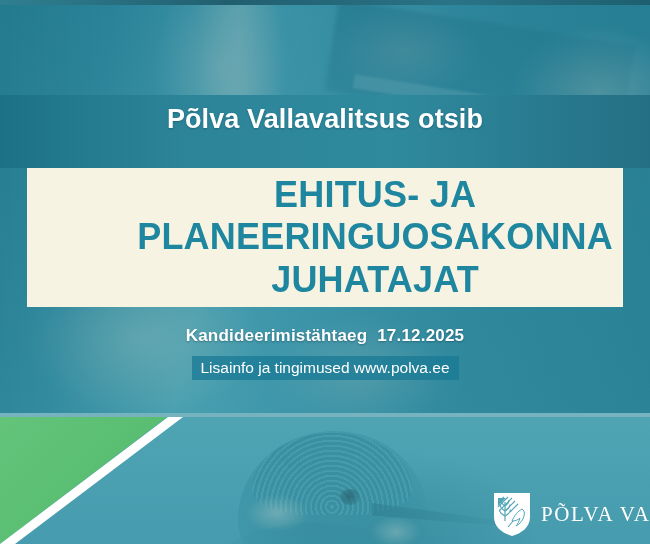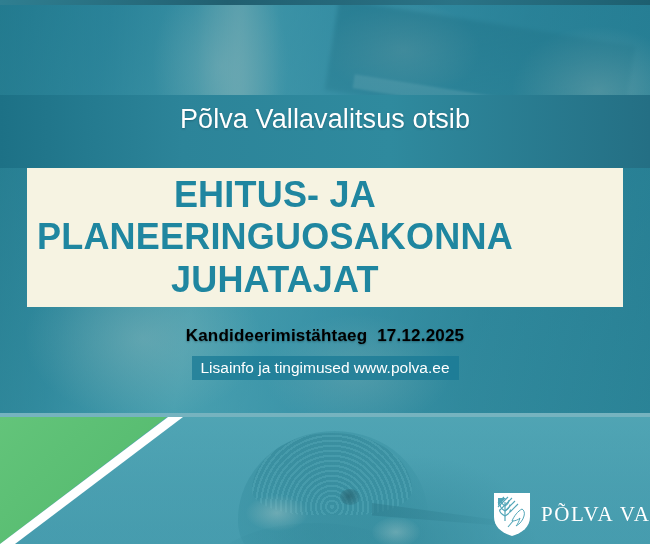--- a/index.html
+++ b/index.html
@@ -179,53 +179,53 @@
     width: 650px; height: 73px;
     background: linear-gradient(90deg, #1d7186 0%, #2c8499 28%, #2f8a9e 60%, #246f84 100%);
   }
   .heading {
     position: absolute;
     left: 0; top: 104px;
     width: 650px;
     text-align: center;
     color: #ffffff;
     font-size: 27px;
-    font-weight: normal;
+    font-weight: bold;
     letter-spacing: 0.1px;
     text-shadow: 0 1px 2px rgba(10,50,62,0.35);
   }
 
   
   .title-panel {
     position: absolute;
     left: 27px; top: 168px;
     width: 596px; height: 139px;
     background: #f6f3e2;
     display: flex;
     align-items: center;
-    justify-content: flex-start;
+    justify-content: flex-end;
   }
   .title-text {
     color: #1f86a0;
     font-size: 36px;
     font-weight: bold;
     line-height: 1.17;
     text-align: center;
     letter-spacing: 0.2px;
     padding: 0 10px;
     white-space: pre-line;
   }
 
   
   .deadline {
     position: absolute;
     left: 0; top: 326px;
     width: 650px;
     text-align: center;
-    color: #000000;
+    color: #ffffff;
     font-size: 17px;
     font-weight: bold;
     letter-spacing: 0.2px;
     text-shadow: 0 1px 2px rgba(10,50,62,0.40);
     white-space: pre;
   }
   .info-lines {
     position: absolute;
     left: 0; top: 356px;
     width: 650px;

